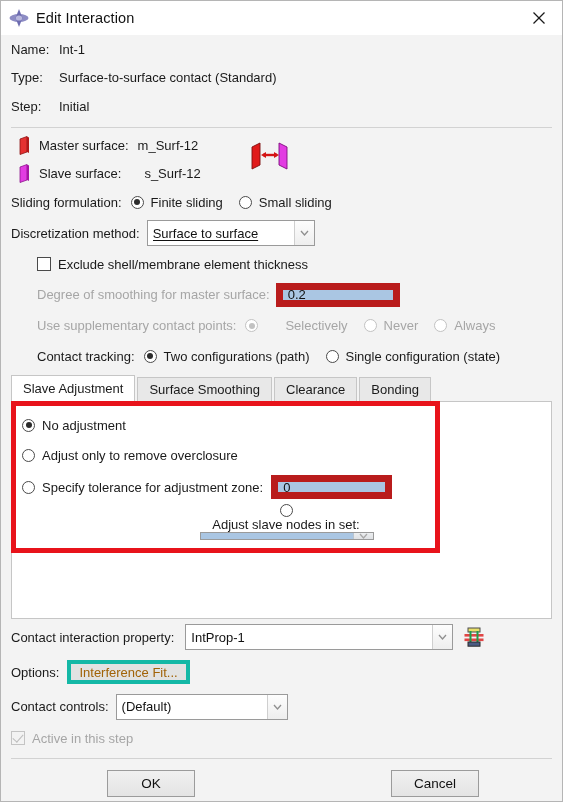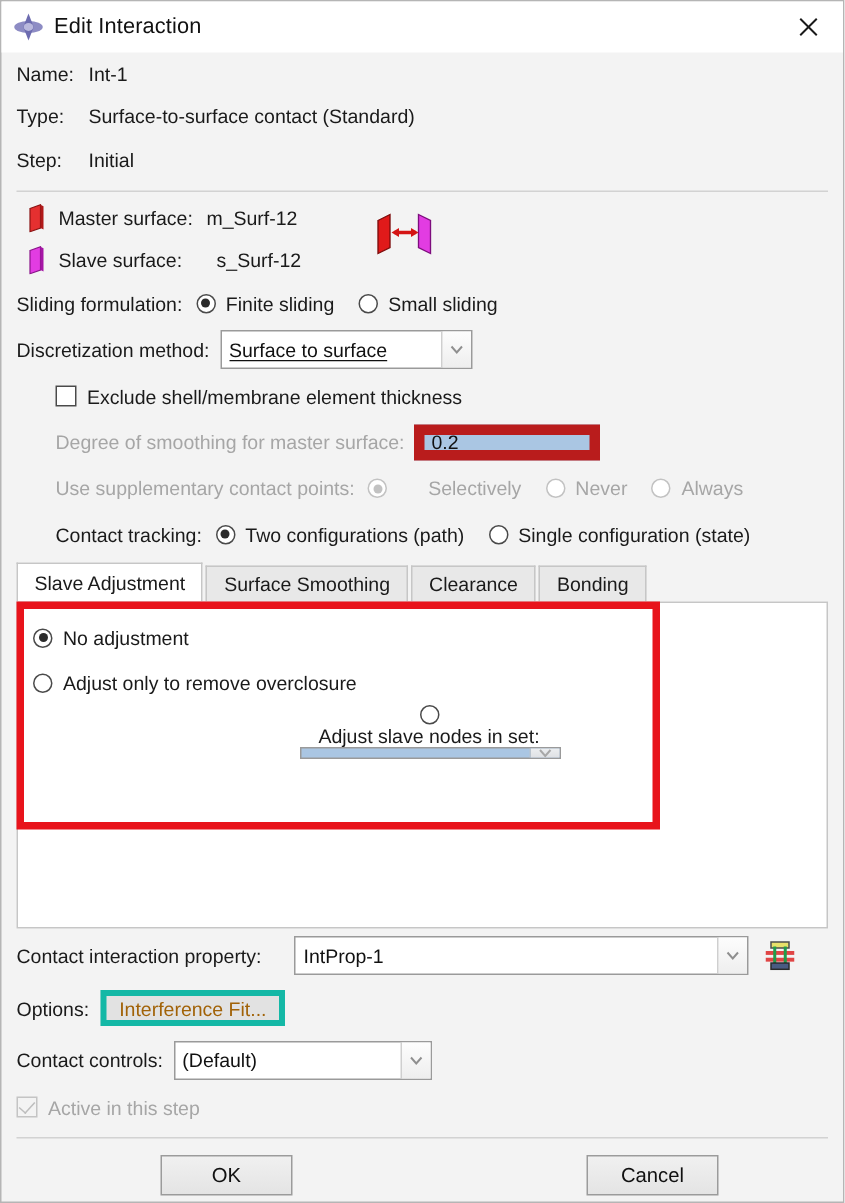--- a/index.html
+++ b/index.html
@@ -427,40 +427,47 @@
       <div class="opt-row">
         <span class="radio checked"></span>
         <span class="radio-label">No adjustment</span>
       </div>
 
       <div class="opt-row">
         <span class="radio"></span>
         <span class="radio-label">Adjust only to remove overclosure</span>
       </div>
 
+      <div class="opt-row" style="height:34px;">
+        <span class="radio"></span>
+        <span class="radio-label" style="margin-right:8px;">Specify tolerance for adjustment zone:</span>
+        <span class="tinput" style="width:121px;">
+          <span>0</span>
+        </span>
+      </div>
 
       <div class="opt-row" style="height:34px;flex-direction:column;">
         <span class="radio"></span>
         <span class="radio-label" style="margin-right:8px;">Adjust slave nodes in set:</span>
         <span class="combo blue" style="width:174px; height:30px;">
           <span class="combo-text"></span>
           <span class="combo-arrow">
             <svg class="chev" viewBox="0 0 9 6">
                 <polyline points="1,1 4.5,5 8,1" fill="none" stroke="#a8a8a8" stroke-width="1.3"></polyline>
               </svg>
           </span>
         </span>
       </div>
 
       <div class="redbox"></div>
     </div>
 
     <div class="fieldrow" style="height:36px;">
       <span class="lbl">Contact interaction property:</span>
-      <span class="combo" style="width:303px; margin-left:22px;">
+      <span class="combo" style="width:268px; margin-left:11px;">
         <span class="combo-text">IntProp-1</span>
         <span class="combo-arrow">
           <svg class="chev" viewBox="0 0 9 6">
               <polyline points="1,1 4.5,5 8,1" fill="none" stroke="#8f8f8f" stroke-width="1.3"></polyline>
             </svg>
         </span>
       </span>
       <span style="margin-left:9px; display:flex; align-items:center;">
         <svg width="24" height="24" viewBox="0 0 24 24">
           <rect x="6" y="3" width="12" height="4" fill="#e9e06a" stroke="#4d4d4d" stroke-width="1"></rect>

